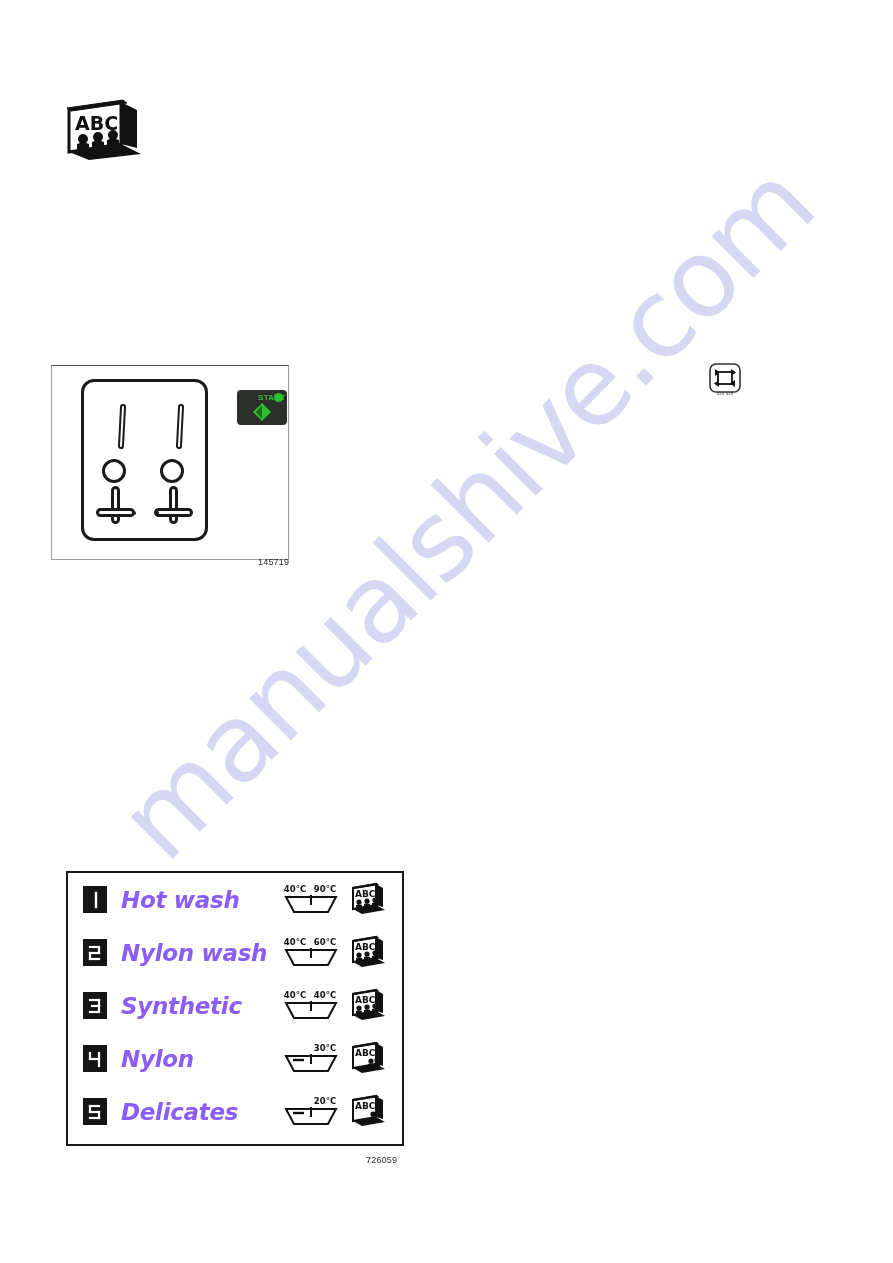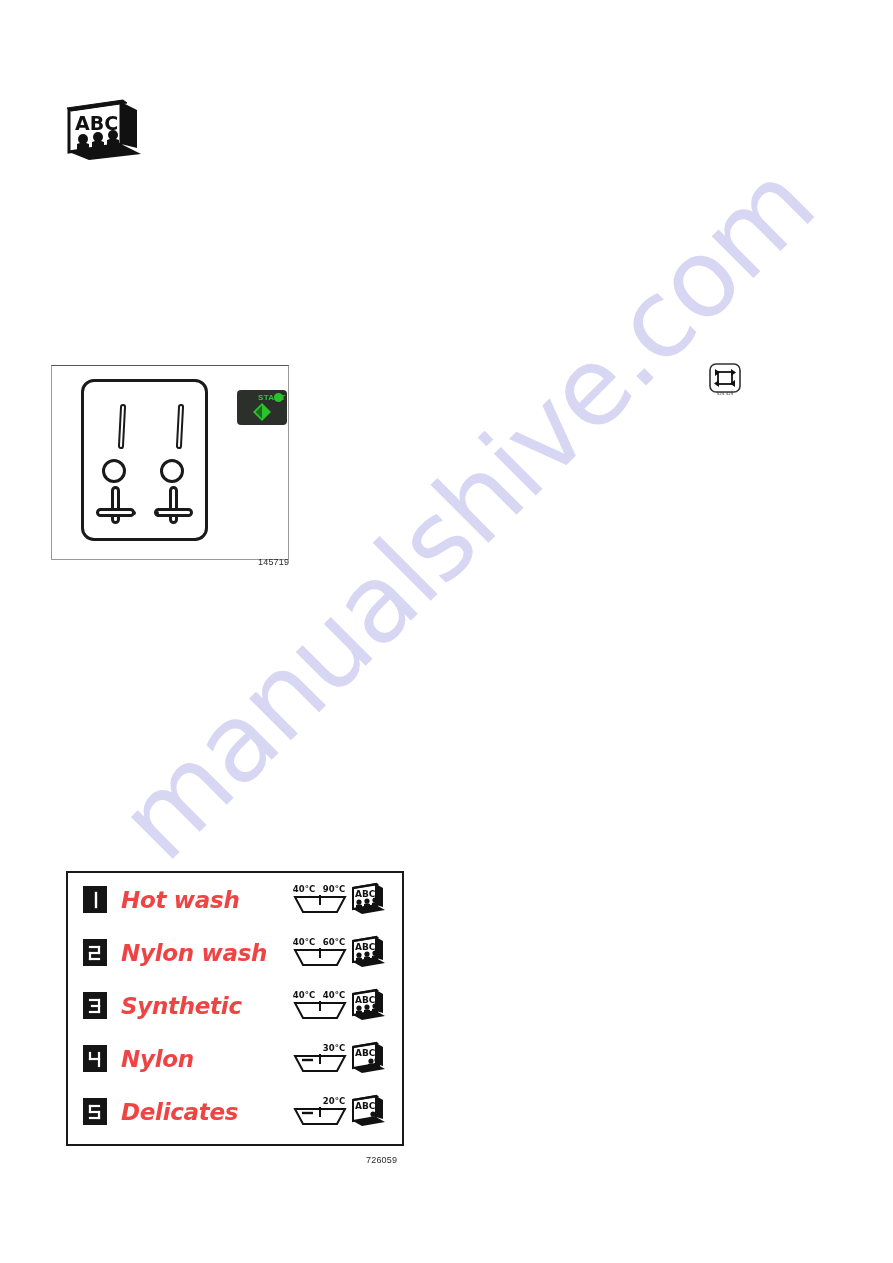--- a/index.html
+++ b/index.html
@@ -230,27 +230,27 @@
     justify-content: center;
     flex: 0 0 auto;
   }
   .prog-num svg { display: block; }
   .prog-name {
     margin-left: 14px;
     font-family: "DejaVu Sans", sans-serif;
     font-style: italic;
     font-weight: bold;
     font-size: 23px;
-    color: #ef4444;
+    color: #8b5cf6;
     letter-spacing: -0.3px;
     white-space: nowrap;
   }
   .prog-temp {
     position: absolute;
-    left: 224px;
+    left: 215px;
     top: 8px;
     width: 56px;
     height: 36px;
   }
   .prog-abc {
     position: absolute;
     left: 282px;
     top: 9px;
     width: 36px;
     height: 32px;

